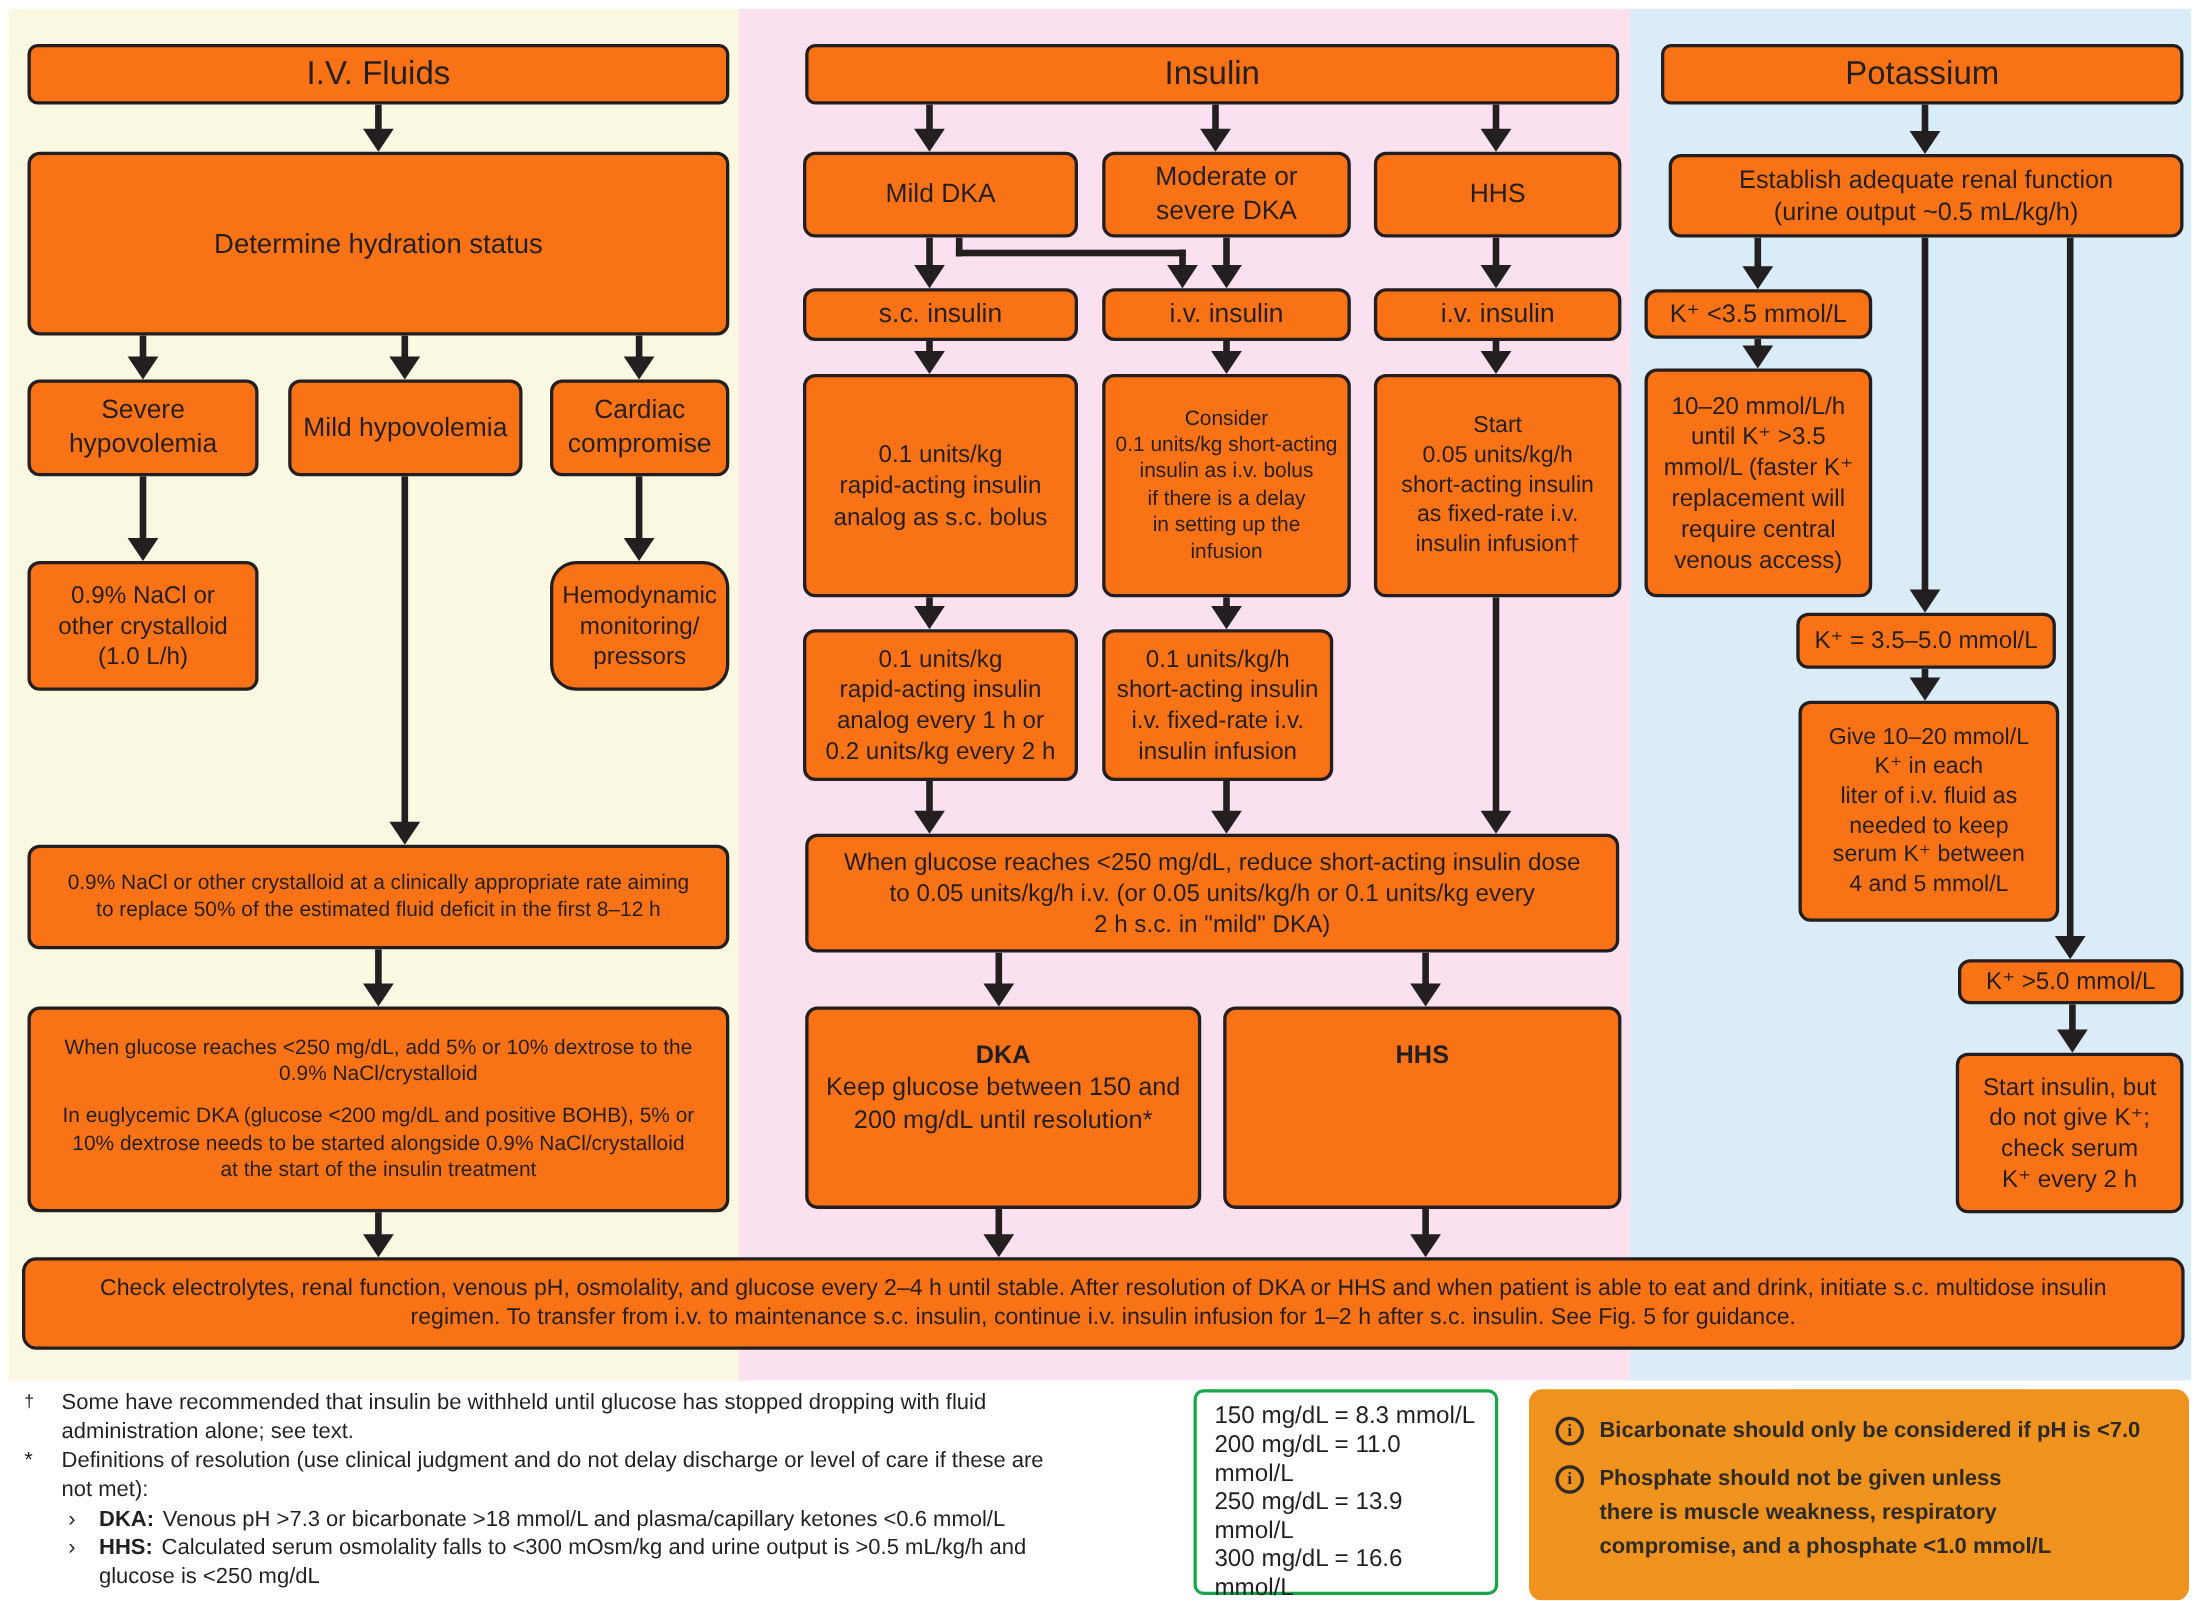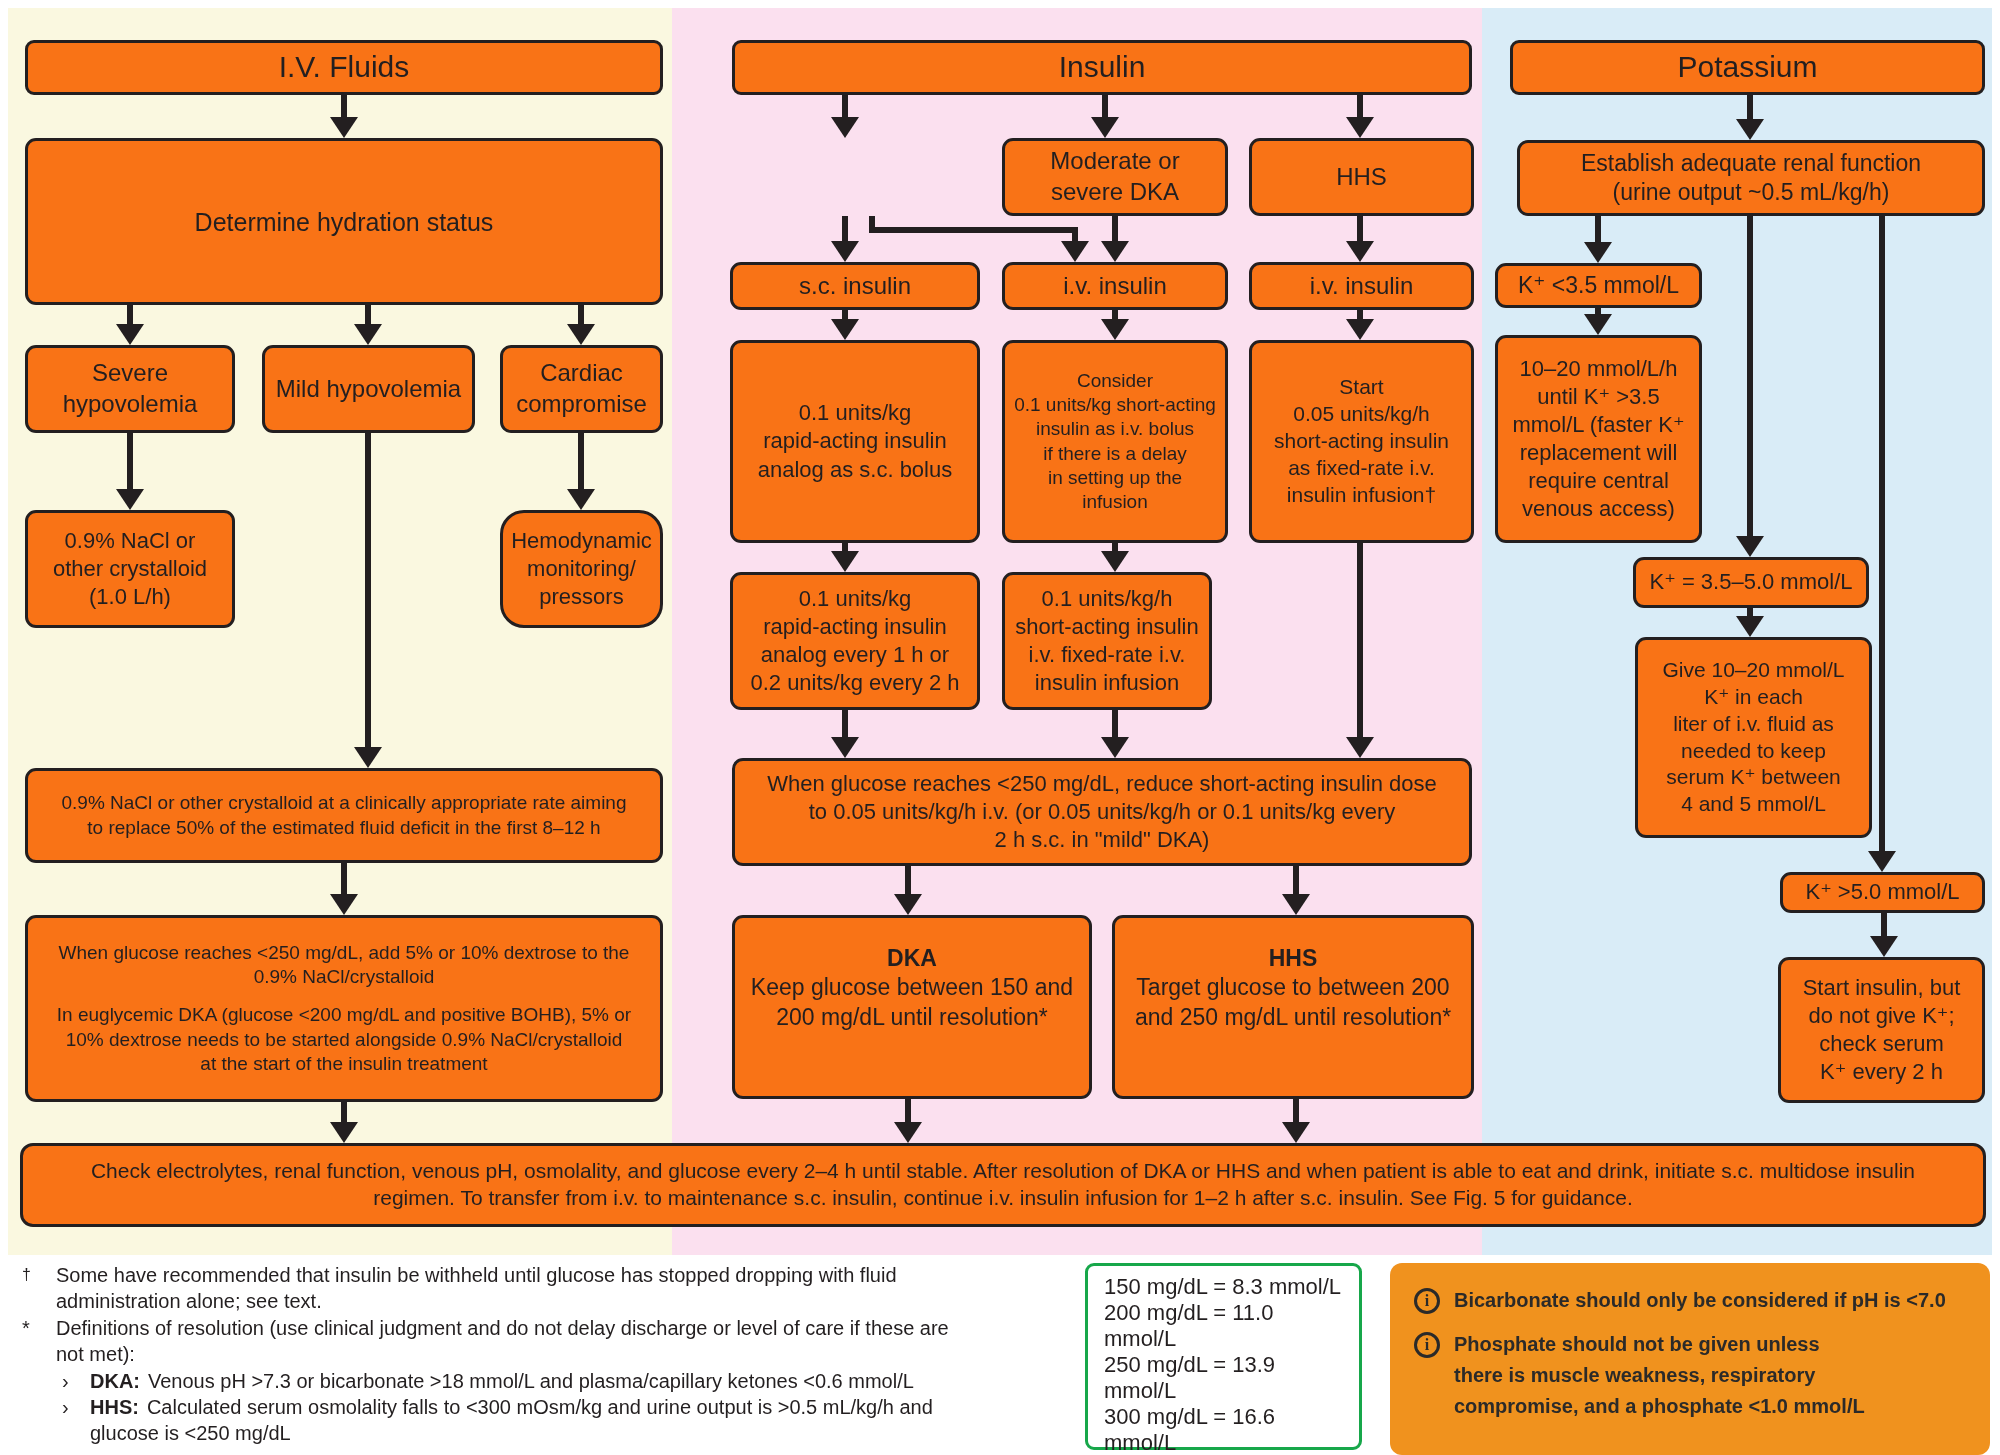--- a/index.html
+++ b/index.html
@@ -107,20 +107,21 @@
   <div class="stem" style="left:578px;top:433px;height:58px"></div>
     <div class="head" style="left:567px;top:489px"></div>
   <div class="stem" style="left:365px;top:433px;height:316px"></div>
     <div class="head" style="left:354px;top:747px"></div>
   <div class="stem" style="left:341px;top:863px;height:33px"></div>
     <div class="head" style="left:330px;top:894px"></div>
   <div class="stem" style="left:341px;top:1102px;height:22px"></div>
     <div class="head" style="left:330px;top:1122px"></div>
 
   <div class="fbox hdr" style="left:732px;top:40px;width:740px;height:55px;">Insulin</div>
+  <div class="fbox" style="left:730px;top:138px;width:250px;height:78px;">Mild DKA</div>
   <div class="fbox" style="left:1002px;top:138px;width:226px;height:78px;">Moderate or
 severe DKA</div>
   <div class="fbox" style="left:1249px;top:138px;width:225px;height:78px;">HHS</div>
   <div class="fbox" style="left:730px;top:262px;width:250px;height:48px;">s.c. insulin</div>
   <div class="fbox" style="left:1002px;top:262px;width:226px;height:48px;">i.v. insulin</div>
   <div class="fbox" style="left:1249px;top:262px;width:225px;height:48px;">i.v. insulin</div>
   <div class="fbox fs22" style="left:730px;top:340px;width:250px;height:203px;">0.1 units/kg
 rapid-acting insulin
 analog as s.c. bolus</div>
   <div class="fbox fs19" style="left:1002px;top:340px;width:226px;height:203px;">Consider
@@ -145,22 +146,20 @@
   <div class="fbox fs22" style="left:732px;top:758px;width:740px;height:108px;">When glucose reaches &lt;250 mg/dL, reduce short-acting insulin dose
 to 0.05 units/kg/h i.v. (or 0.05 units/kg/h or 0.1 units/kg every
 2 h s.c. in "mild" DKA)</div>
   <div class="fbox fs23 topalign" style="left:732px;top:915px;width:360px;height:184px;">
     <div class="bold-title">DKA</div>
     <div>Keep glucose between 150 and
 200 mg/dL until resolution*</div>
   </div>
   <div class="fbox fs23 topalign" style="left:1112px;top:915px;width:362px;height:184px;">
     <div class="bold-title">HHS</div>
-    <div>Target glucose to between 200
-and 250 mg/dL until resolution*</div>
   </div>
 
   <div class="stem" style="left:842px;top:95px;height:24px"></div>
     <div class="head" style="left:831px;top:117px"></div>
   <div class="stem" style="left:1102px;top:95px;height:24px"></div>
     <div class="head" style="left:1091px;top:117px"></div>
   <div class="stem" style="left:1357px;top:95px;height:24px"></div>
     <div class="head" style="left:1346px;top:117px"></div>
   <div class="stem" style="left:842px;top:216px;height:27px"></div>
     <div class="head" style="left:831px;top:241px"></div>

